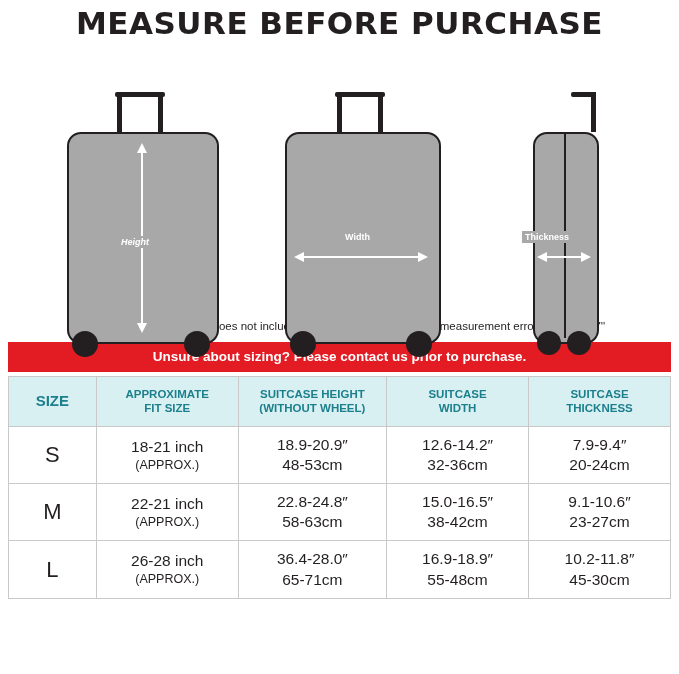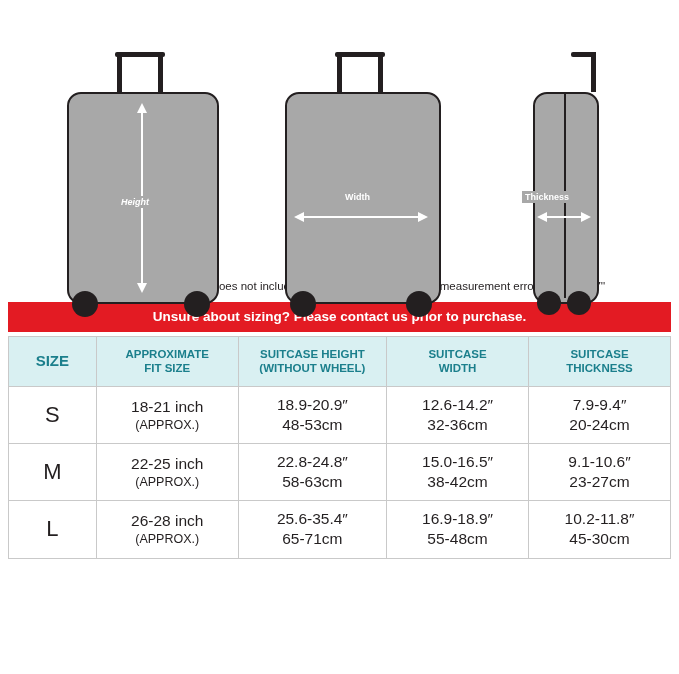--- a/index.html
+++ b/index.html
@@ -174,20 +174,21 @@
   .col-fit { width: 21.5%; margin-top: 35px; }
   .col-h { width: 22.5%; }
   .col-w { width: 21.5%; }
   .col-t { width: 21.5%; }
 </style>
 </head>
 <body>
 
 <div class="page">
 
+  <div class="title">MEASURE BEFORE PURCHASE</div>
 
   <div class="diagrams">
 
     <div class="case" style="left:60px; width:190px; height:270px;font-style:italic;">
 
       <div class="handle-bar" style="left:55px; top:44px; width:50px;"></div>
       <div class="handle-stem" style="left:57px; top:44px; height:40px;"></div>
       <div class="handle-stem" style="left:98px; top:44px; height:40px;"></div>
 
       <div class="body-shell" style="left:7px; top:84px; width:148px; height:208px;"></div>
@@ -289,21 +290,21 @@
         </td>
         <td class="data-cell">
           <div>7.9-9.4″</div>
           <div>20-24cm</div>
         </td>
       </tr>
 
       <tr>
         <td class="size-cell">M</td>
         <td class="data-cell">
-          <div>22-25 inch</div>
+          <div>22-21 inch</div>
           <div class="sub">(APPROX.)</div>
         </td>
         <td class="data-cell">
           <div>22.8-24.8″</div>
           <div>58-63cm</div>
         </td>
         <td class="data-cell">
           <div>15.0-16.5″</div>
           <div>38-42cm</div>
         </td>
@@ -313,21 +314,21 @@
         </td>
       </tr>
 
       <tr>
         <td class="size-cell">L</td>
         <td class="data-cell">
           <div>26-28 inch</div>
           <div class="sub">(APPROX.)</div>
         </td>
         <td class="data-cell">
-          <div>25.6-35.4″</div>
+          <div>36.4-28.0″</div>
           <div>65-71cm</div>
         </td>
         <td class="data-cell">
           <div>16.9-18.9″</div>
           <div>55-48cm</div>
         </td>
         <td class="data-cell">
           <div>10.2-11.8″</div>
           <div>45-30cm</div>
         </td>

